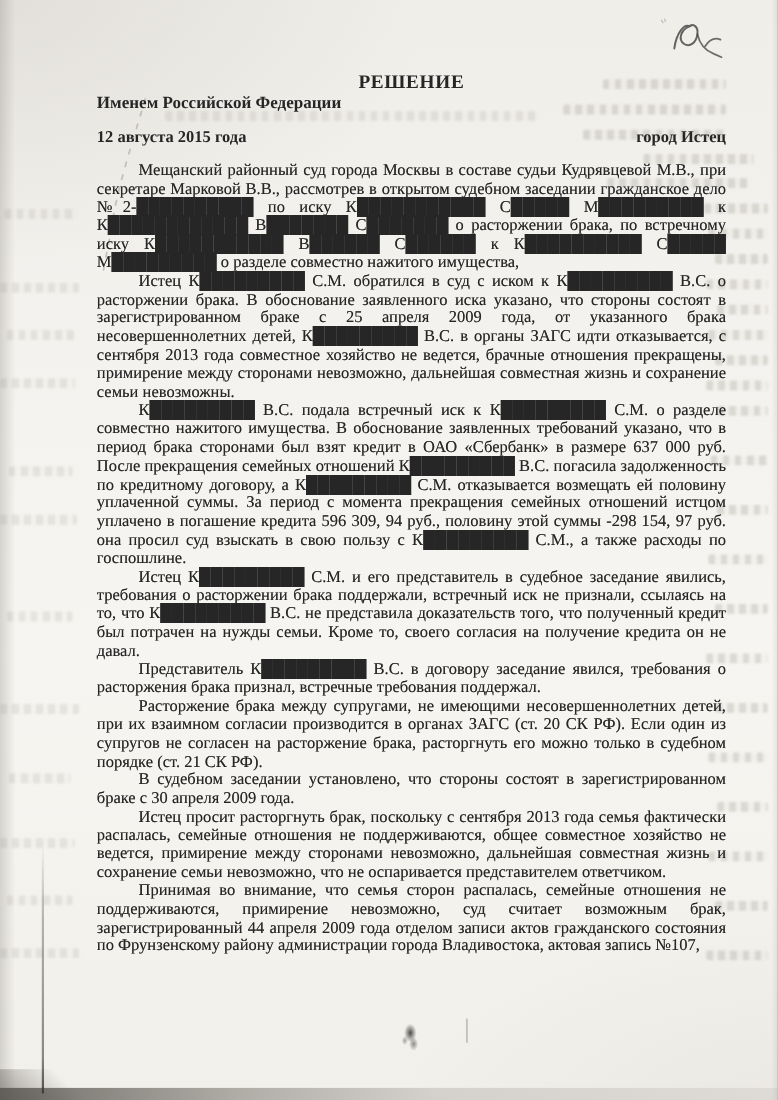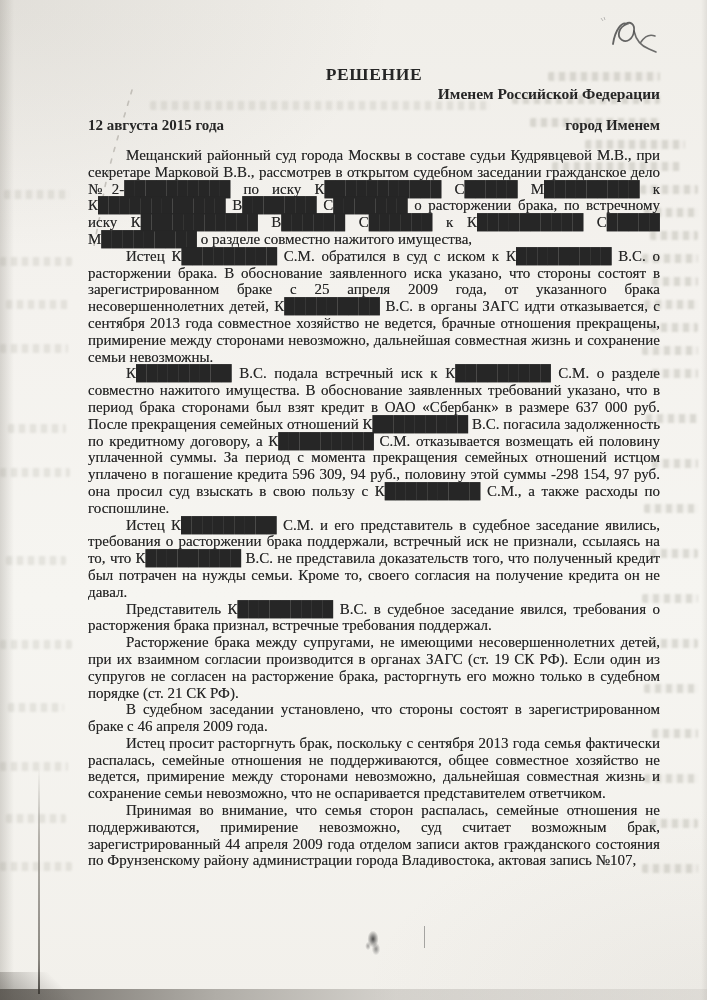--- a/index.html
+++ b/index.html
@@ -8,21 +8,21 @@
     background:
       radial-gradient(120% 55% at 0% 0%, rgba(150,145,136,.16), transparent 45%),
       radial-gradient(90% 35% at 100% 100%, rgba(170,166,158,.10), transparent 55%),
       linear-gradient(180deg,#f0eee9 0%,#f4f2ee 30%,#f6f5f1 60%,#f2f0eb 100%);
     font-family:"Liberation Serif","DejaVu Serif",serif;
     color:#262626;
     padding-left:12px;
   }
   .sheet{position:absolute;left:88px;top:64px;width:572px;}
   .title{font-size:17.5px;font-weight:bold;text-align:center;letter-spacing:.6px;line-height:20px;}
-  .subtitle{font-size:15.5px;font-weight:bold;text-align:right;line-height:19px;}
+  .subtitle{font-size:15.5px;font-weight:bold;text-align:left;line-height:19px;}
   .dateline{display:flex;justify-content:space-between;font-size:15px;font-weight:bold;margin-top:14px;}
   .heading{font-size:15.5px;font-weight:bold;text-align:center;letter-spacing:1.2px;margin:14px 0 16px 0;}
   p.para{
     margin:0;font-size:15px;line-height:16.8px;text-align:justify;
     text-indent:38px;text-shadow:0 0 .4px rgba(35,35,35,.55);
   }
   p.intro{margin-top:13px;}
   
   .edge-left{position:absolute;left:0;top:0;bottom:0;width:14px;background:linear-gradient(90deg,rgba(140,136,128,.30),rgba(140,136,128,0));}
   .edge-right{position:absolute;right:0;top:0;bottom:0;width:18px;background:linear-gradient(270deg,rgba(120,116,110,.24),rgba(160,156,150,.30) 45%,rgba(160,156,150,0));}
@@ -104,28 +104,28 @@
     <path d="M39,19 C41,28 46,34 54,37 L61,40 M46,30 C50,24 55,22 60,24" fill="none" stroke="#4a4a4a" stroke-width="1.6" stroke-linecap="round" opacity="0.8"></path>
     <path d="M6,6 l2,3 m1,-4 l1,3" fill="none" stroke="#6a6a6a" stroke-width="1" opacity="0.4"></path>
   </svg>
 
   <div class="sheet">
     <div class="title">РЕШЕНИЕ</div>
     <div class="subtitle">Именем Российской Федерации</div>
 
     <div class="dateline">
       <span>12 августа 2015 года</span>
-      <span>город Именем</span>
+      <span>город Истец</span>
     </div>
 
     <p class="para intro">Мещанский районный суд города Москвы в составе судьи Кудрявцевой М.В., при секретаре Марковой В.В., рассмотрев в открытом судебном заседании гражданское дело №2-██████████ по иску К███████████ С█████ М█████████ к К████████████ В███████ С███████ о расторжении брака, по встречному иску К███████████ В██████ С██████ к К██████████ С█████ М█████████ о разделе совместно нажитого имущества,</p>
 
 
     <p class="para">Истец К█████████ С.М. обратился в суд с иском к К█████████ В.С. о расторжении брака. В обоснование заявленного иска указано, что стороны состоят в зарегистрированном браке с 25 апреля 2009 года, от указанного брака несовершеннолетних детей, К█████████ В.С. в органы ЗАГС идти отказывается, с сентября 2013 года совместное хозяйство не ведется, брачные отношения прекращены, примирение между сторонами невозможно, дальнейшая совместная жизнь и сохранение семьи невозможны.</p>
     <p class="para">К█████████ В.С. подала встречный иск к К█████████ С.М. о разделе совместно нажитого имущества. В обоснование заявленных требований указано, что в период брака сторонами был взят кредит в ОАО «Сбербанк» в размере 637 000 руб. После прекращения семейных отношений К█████████ В.С. погасила задолженность по кредитному договору, а К█████████ С.М. отказывается возмещать ей половину уплаченной суммы. За период с момента прекращения семейных отношений истцом уплачено в погашение кредита 596 309, 94 руб., половину этой суммы -298 154, 97 руб. она просил суд взыскать в свою пользу с К█████████ С.М., а также расходы по госпошлине.</p>
     <p class="para">Истец К█████████ С.М. и его представитель в судебное заседание явились, требования о расторжении брака поддержали, встречный иск не признали, ссылаясь на то, что К█████████ В.С. не представила доказательств того, что полученный кредит был потрачен на нужды семьи. Кроме то, своего согласия на получение кредита он не давал.</p>
-    <p class="para">Представитель К█████████ В.С. в судебное заседание явился, требования о расторжения брака признал, встречные требования поддержал.</p>
-    <p class="para">Расторжение брака между супругами, не имеющими несовершеннолетних детей, при их взаимном согласии производится в органах ЗАГС (ст. 19 СК РФ). Если один из супругов не согласен на расторжение брака, расторгнуть его можно только в судебном порядке (ст. 21 СК РФ).</p>
-    <p class="para">В судебном заседании установлено, что стороны состоят в зарегистрированном браке с 46 апреля 2009 года.</p>
+    <p class="para">Представитель К█████████ В.С. в договору заседание явился, требования о расторжения брака признал, встречные требования поддержал.</p>
+    <p class="para">Расторжение брака между супругами, не имеющими несовершеннолетних детей, при их взаимном согласии производится в органах ЗАГС (ст. 20 СК РФ). Если один из супругов не согласен на расторжение брака, расторгнуть его можно только в судебном порядке (ст. 21 СК РФ).</p>
+    <p class="para">В судебном заседании установлено, что стороны состоят в зарегистрированном браке с 30 апреля 2009 года.</p>
     <p class="para">Истец просит расторгнуть брак, поскольку с сентября 2013 года семья фактически распалась, семейные отношения не поддерживаются, общее совместное хозяйство не ведется, примирение между сторонами невозможно, дальнейшая совместная жизнь и сохранение семьи невозможно, что не оспаривается представителем ответчиком.</p>
     <p class="para">Принимая во внимание, что семья сторон распалась, семейные отношения не поддерживаются, примирение невозможно, суд считает возможным брак, зарегистрированный 44 апреля 2009 года отделом записи актов гражданского состояния по Фрунзенскому району администрации города Владивостока, актовая запись №107,</p>
   </div>
 </div>
 
 </body></html>

